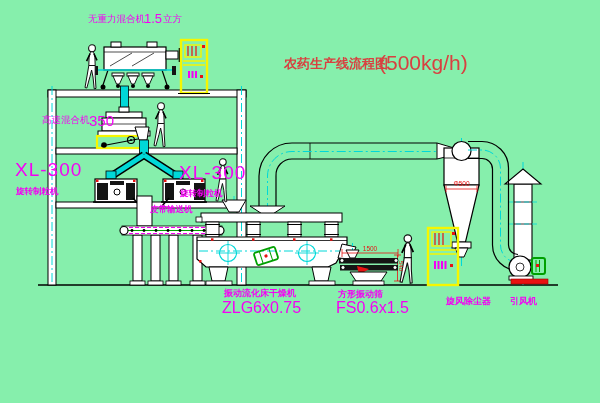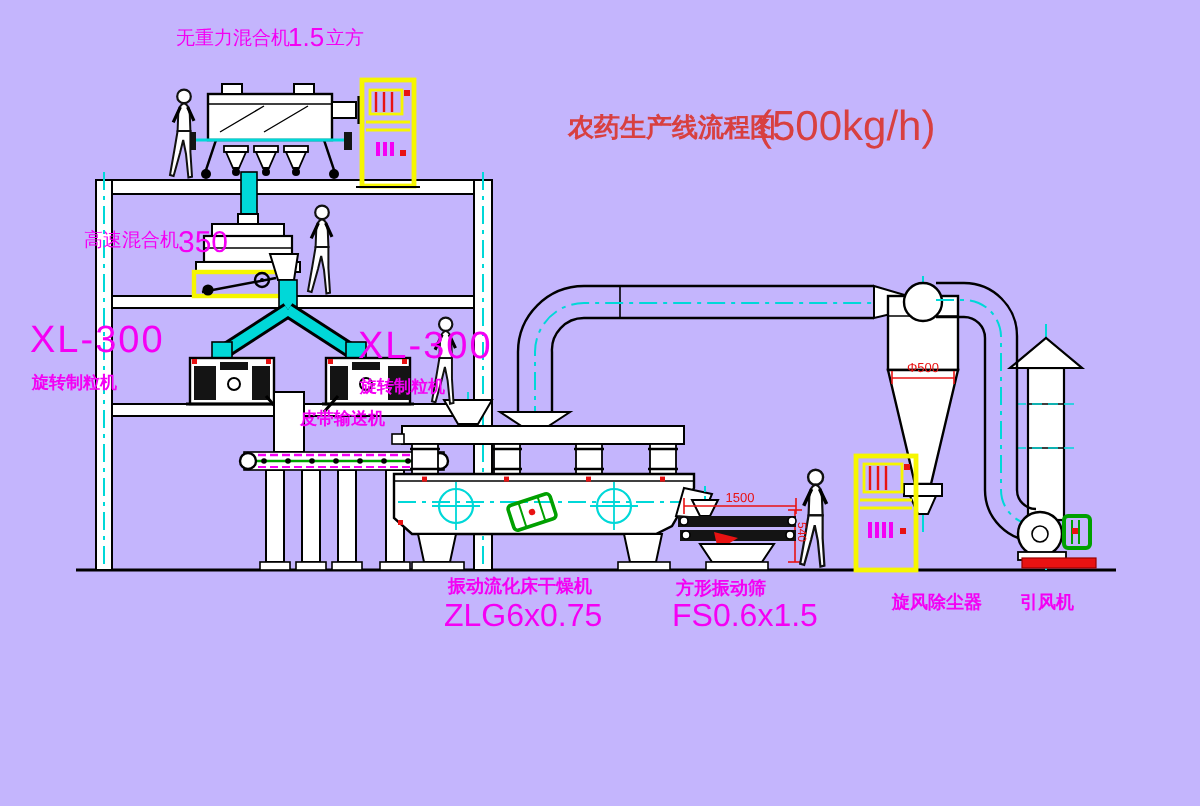--- a/index.html
+++ b/index.html
@@ -1,20 +1,20 @@
 <!DOCTYPE html>
 <html style="--magenta: #f400f4; --red: #e81212; --cyan: #00d8d8; --yellow: #f6f600; --green: #00a000; --line: #000000; --titlered: #d84040;"><head>
 <meta charset="utf-8">
 <style>
   :root{
     --magenta:#f400f4; --red:#e81212; --cyan:#00d8d8; --yellow:#f6f600;
     --green:#00a000; --line:#000000; --titlered:#d84040;
   }
   html,body{margin:0;padding:0;background:#ffffff;}
-  .stage{position:relative;width:600px;height:403px;background:#c4b5fd;overflow:hidden;
+  .stage{position:relative;width:600px;height:403px;background:#86efac;overflow:hidden;
          font-family:"Liberation Sans",sans-serif;}
   svg{position:absolute;left:0;top:0;}
   svg text{font-family:"Liberation Sans","DejaVu Sans",sans-serif;}
   .mg{fill:var(--magenta);}
   .rd{fill:var(--red);}
   .ttl{fill:var(--titlered);}
   .wb{fill:#ffffff;stroke:var(--line);}
   .nb{fill:none;stroke:var(--line);}
   .blk{fill:#141414;stroke:none;}
   .cyl{stroke:var(--cyan);fill:none;}

